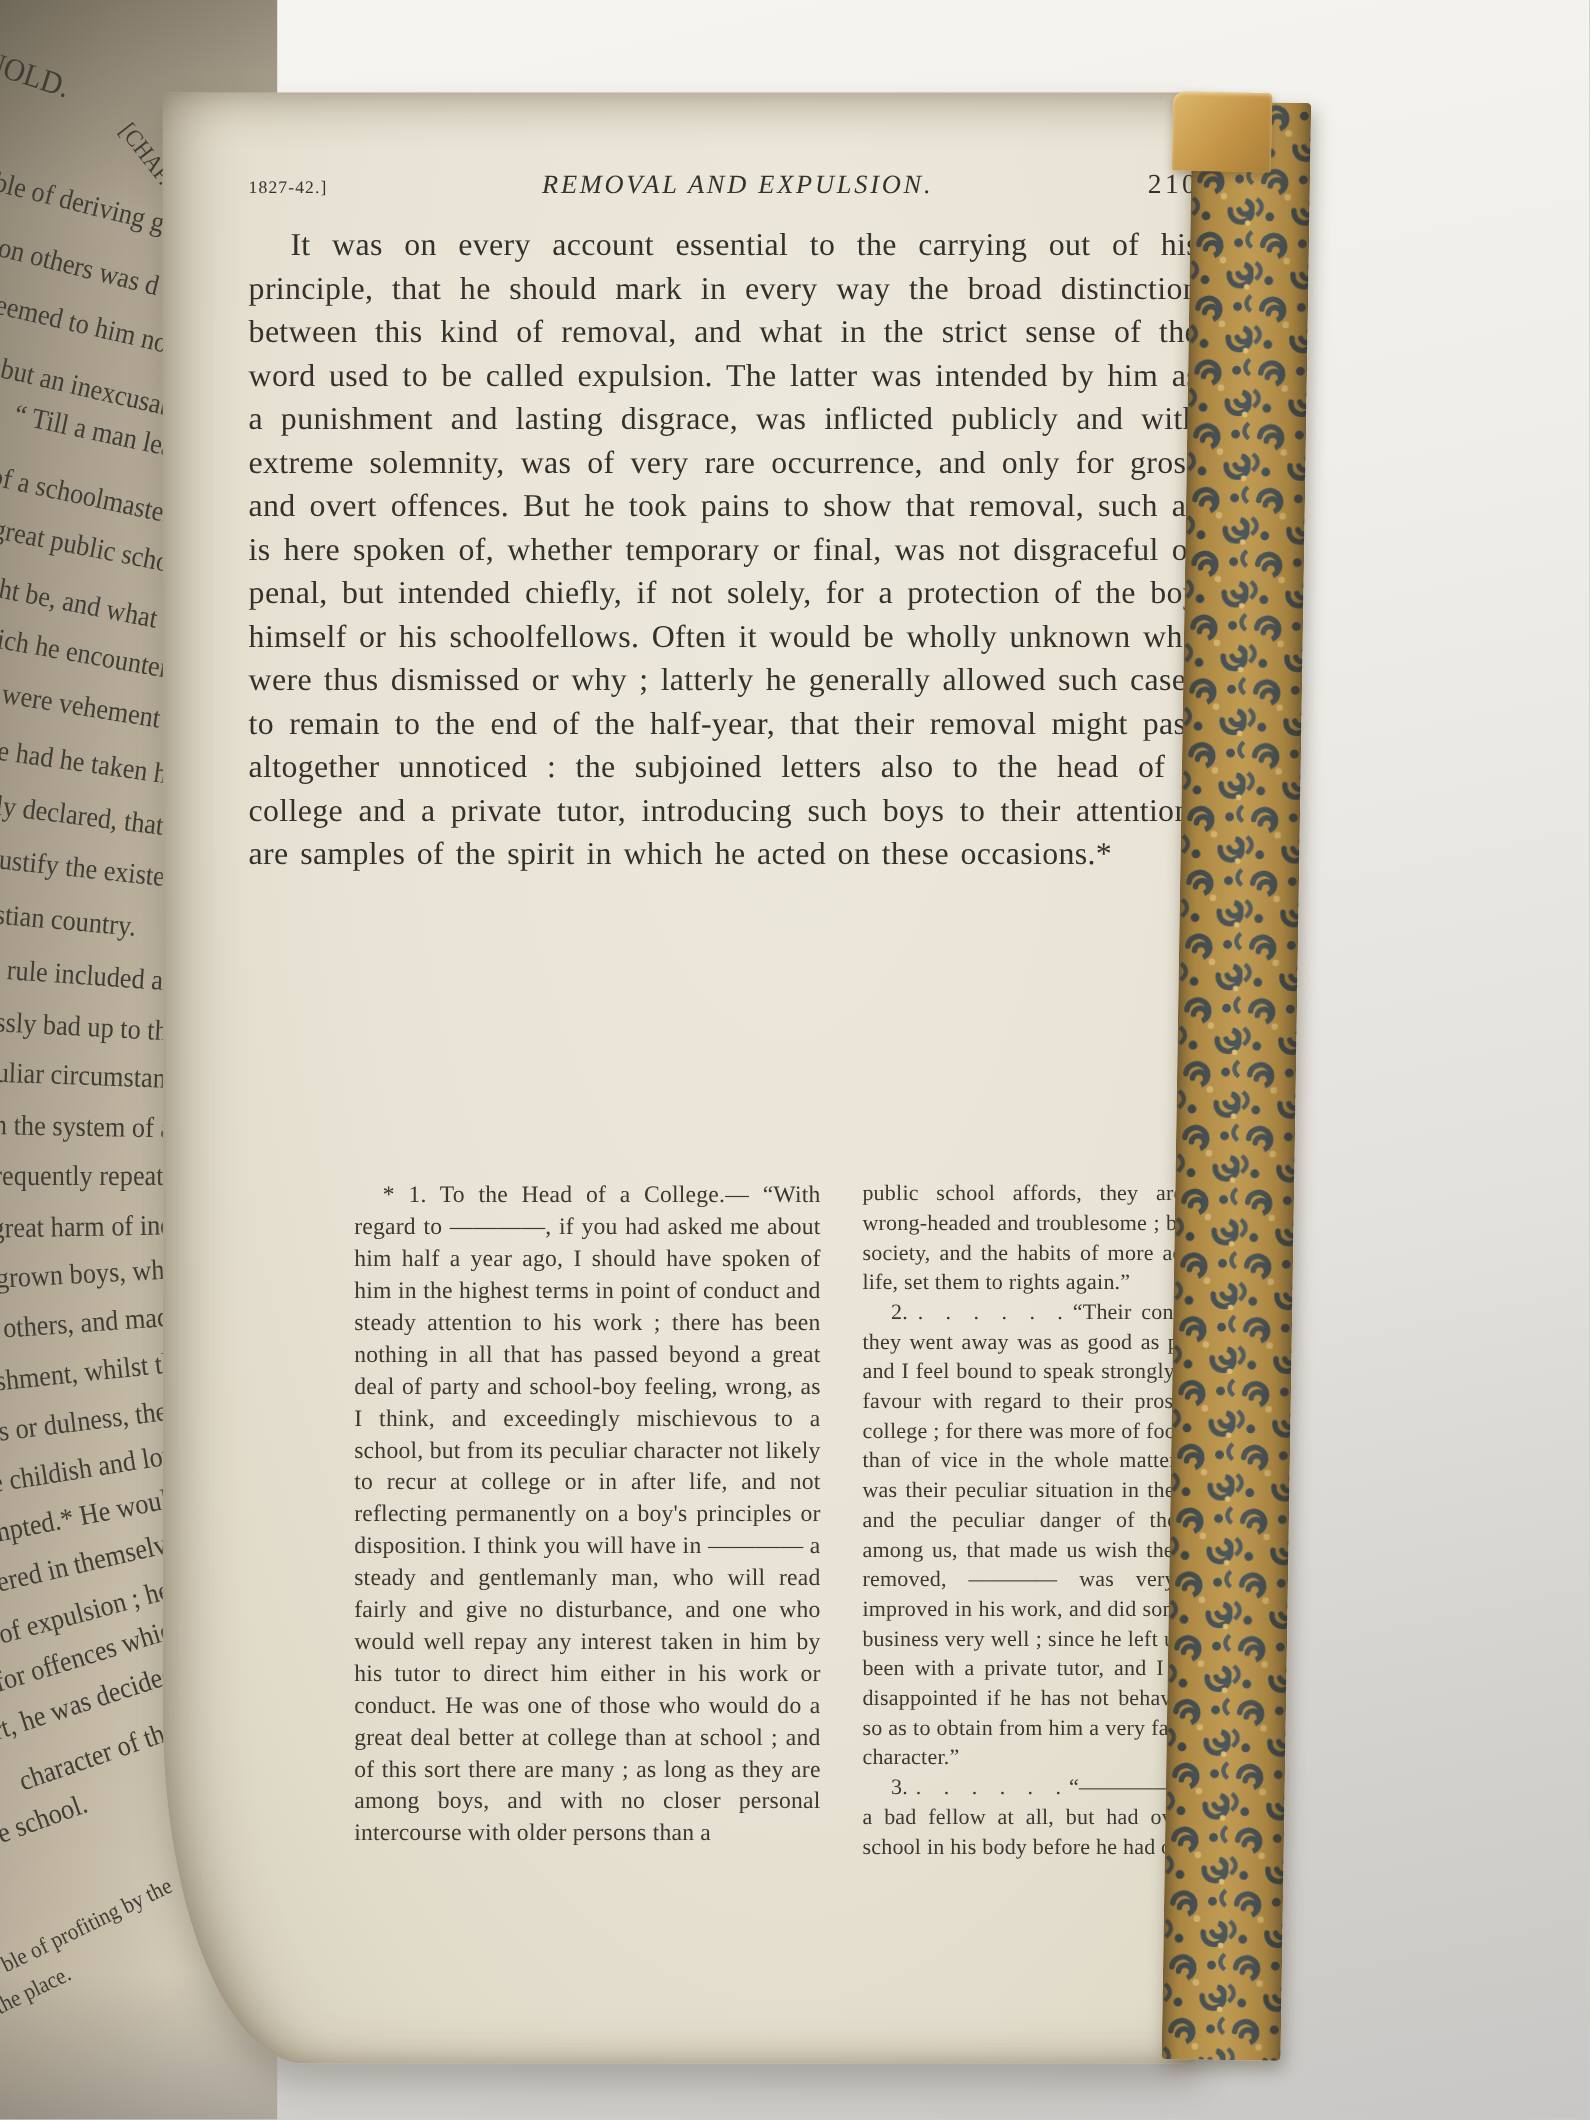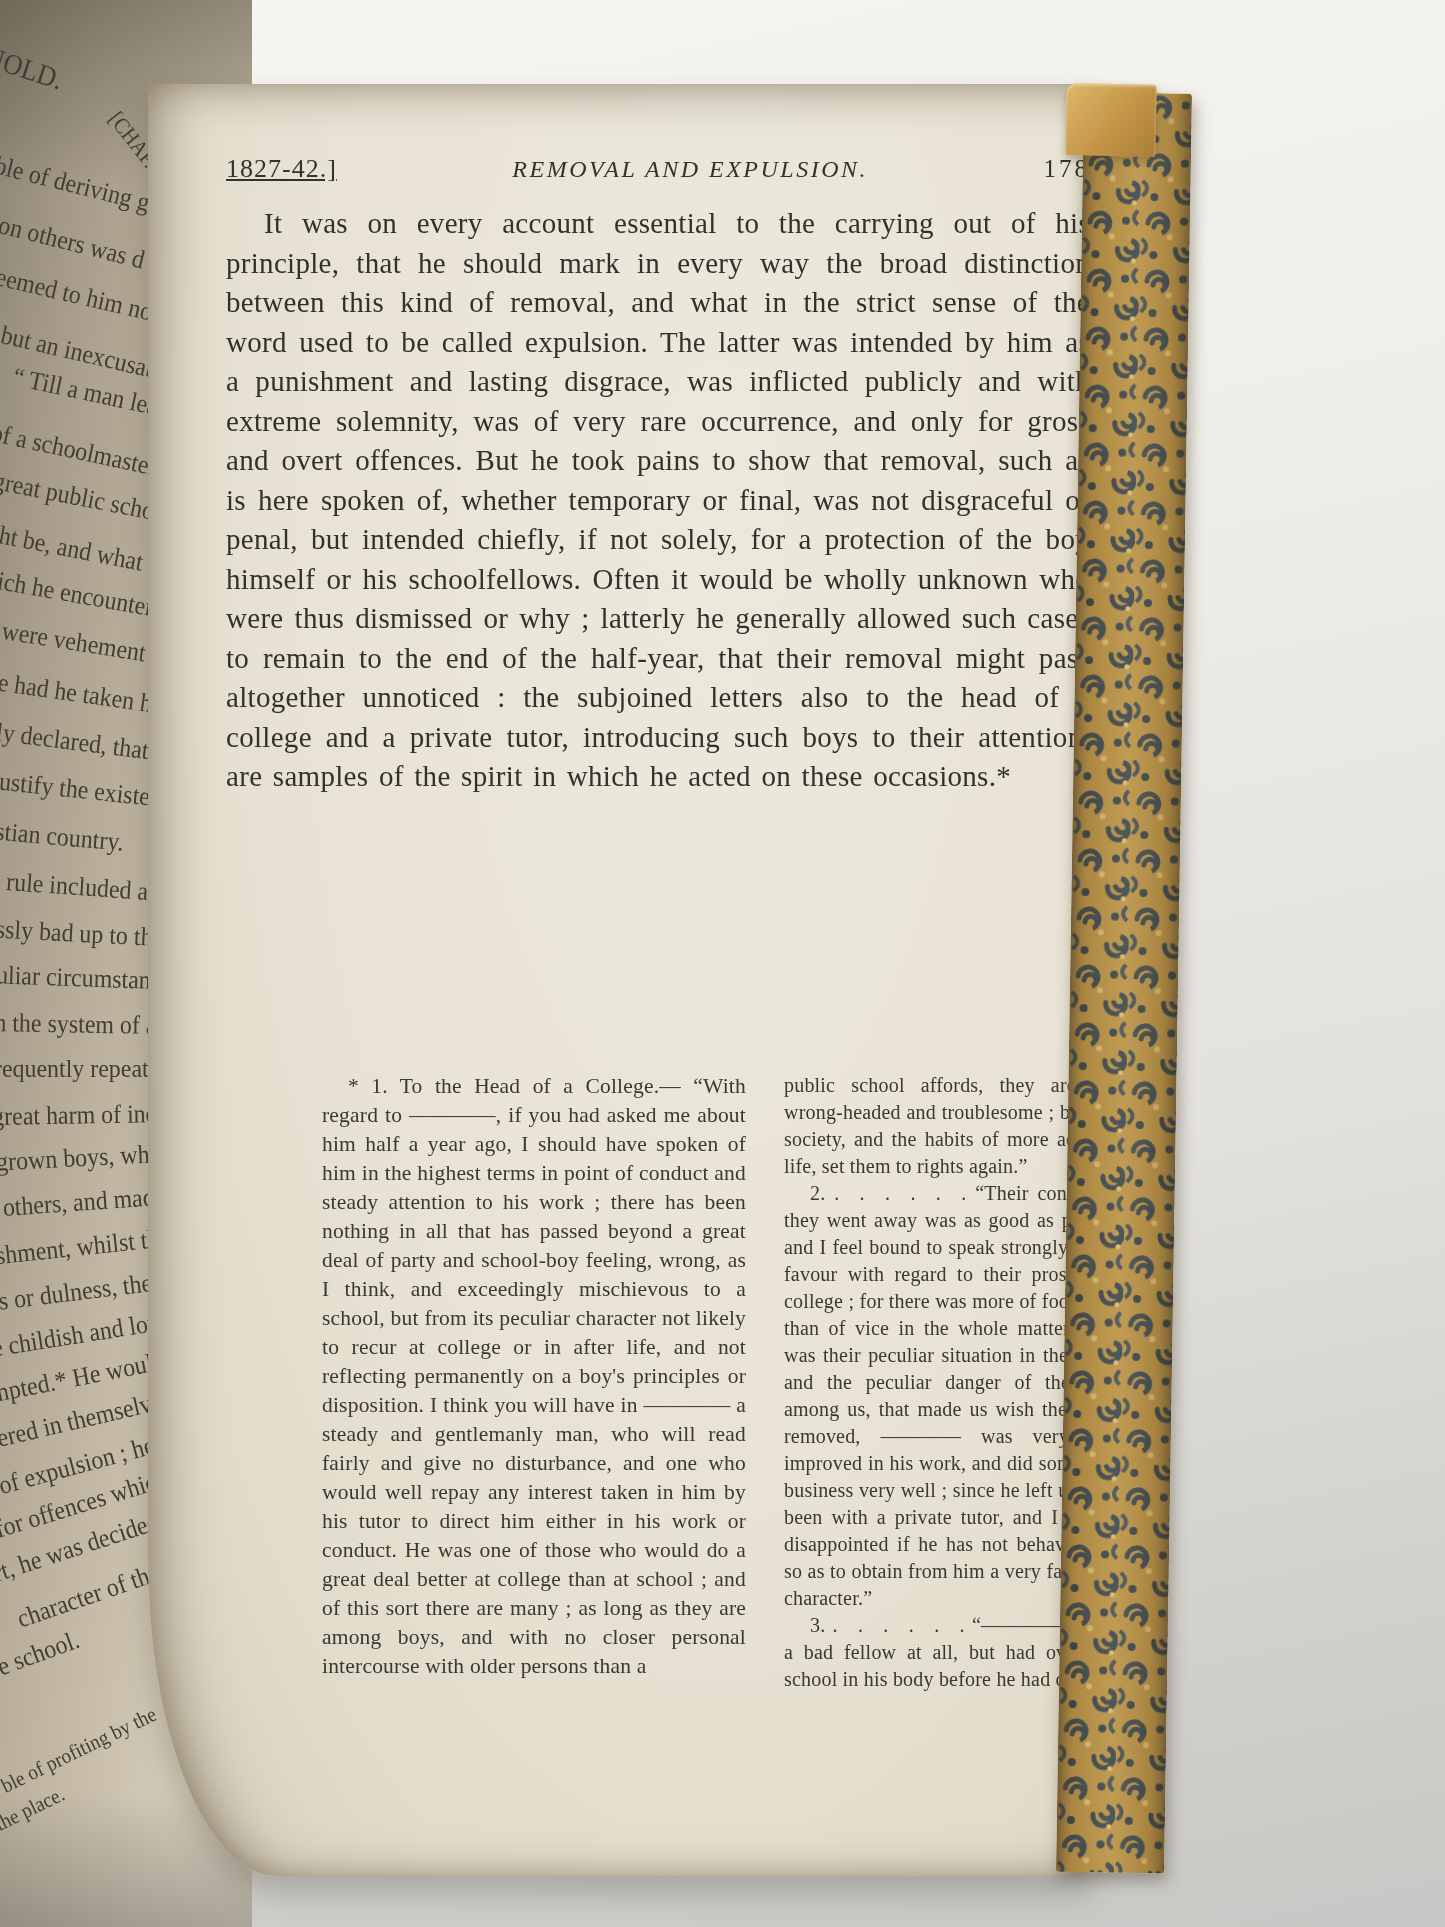--- a/index.html
+++ b/index.html
@@ -31,21 +31,21 @@
       inset 28px 0 55px -16px rgba(88,72,50,.50),
       inset 0 28px 44px -24px rgba(120,104,76,.38),
       inset -10px 0 24px -10px rgba(140,120,85,.30),
       inset 0 -16px 30px -18px rgba(110,95,65,.35),
       0 18px 30px rgba(60,55,45,.25);
   }
   .page-header{
     position:absolute;left:78px;top:70px;width:864px;
     display:flex;justify-content:space-between;align-items:baseline;color:#34322c;
   }
-  .header-date{font-size:26px;letter-spacing:1px;text-decoration:underline;}
+  .header-date{font-size:16px;letter-spacing:1px;}
   .header-title{font-style:italic;font-size:24px;letter-spacing:2.5px;}
   .header-page-number{font-size:25px;letter-spacing:3px;}
   .body-text{
     position:absolute;left:78px;top:120px;width:864px;margin:0;
     font-size:29px;line-height:39.5px;text-align:justify;text-indent:38px;
     color:#33312b;word-spacing:3px;letter-spacing:.3px;
   }
   .fn-col{position:absolute;top:988px;color:#3a382f;text-align:justify;margin-left:44px;}
   .fn-left{left:130px;width:424px;font-size:21.5px;line-height:29px;letter-spacing:.2px;}
   .fn-right{left:592px;width:350px;font-size:20px;line-height:27px;letter-spacing:.2px;}
@@ -108,21 +108,21 @@
         <span class="frag" style="left: -6px; top: 1656px; font-size: 26px; transform: rotate(-20deg) scaleX(0.92);">e school.</span>
         <span class="frag" style="left: -2px; top: 1778px; font-size: 21px; transform: rotate(-26deg) scaleX(0.92);">ble of profiting by the</span>
         <span class="frag" style="left: -8px; top: 1816px; font-size: 21px; transform: rotate(-26deg) scaleX(0.92);">the place.</span>
       </div>
   </div>
 
   <div class="main-page">
     <div class="page-header">
       <span class="header-date">1827-42.]</span>
       <span class="header-title">REMOVAL AND EXPULSION.</span>
-      <span class="header-page-number">178</span>
+      <span class="header-page-number">210</span>
     </div>
 
     <p class="body-text">It was on every account essential to the carrying out of his principle, that he should mark in every way the broad distinction between this kind of removal, and what in the strict sense of the word used to be called expulsion.  The latter was intended by him as a punishment and lasting disgrace, was inflicted publicly and with extreme solemnity, was of very rare occurrence, and only for gross and overt offences.  But he took pains to show that removal, such as is here spoken of, whether temporary or final, was not disgraceful or penal, but intended chiefly, if not solely, for a protection of the boy himself or his schoolfellows.  Often it would be wholly unknown who were thus dismissed or why ; latterly he generally allowed such cases to remain to the end of the half-year, that their removal might pass altogether unnoticed : the subjoined letters also to the head of a college and a private tutor, introducing such boys to their attention, are samples of the spirit in which he acted on these occasions.*</p>
 
     <div class="fn-col fn-left">
         <p class="fn-p" style="text-indent: 26px;">* 1. To the Head of a College.— “With regard to ————, if you had asked me about him half a year ago, I should have spoken of him in the highest terms in point of conduct and steady attention to his work ; there has been nothing in all that has passed beyond a great deal of party and school-boy feeling, wrong, as I think, and exceedingly mischievous to a school, but from its peculiar character not likely to recur at college or in after life, and not reflecting permanently on a boy's principles or disposition.  I think you will have in ———— a steady and gentlemanly man, who will read fairly and give no disturbance, and one who would well repay any interest taken in him by his tutor to direct him either in his work or conduct.  He was one of those who would do a great deal better at college than at school ; and of this sort there are many ; as long as they are among boys, and with no closer personal intercourse with older persons than a</p>
       </div>
     <div class="fn-col fn-right">
         <p class="fn-p" style="text-indent: 0px;">public school affords, they are often wrong-headed and troublesome ; but older society, and the habits of more advanced life, set them to rights again.”</p>
         <p class="fn-p" style="text-indent: 26px;">2. . . . . . . “Their conduct till they went away was as good as possible, and I feel bound to speak strongly in their favour with regard to their prospects at college ; for there was more of foolishness than of vice in the whole matter, and it was their peculiar situation in the school, and the peculiar danger of their fault among us, that made us wish them to be removed, ———— was very much improved in his work, and did some of his business very well ; since he left us he has been with a private tutor, and I shall be disappointed if he has not behaved there so as to obtain from him a very favourable character.”</p>

